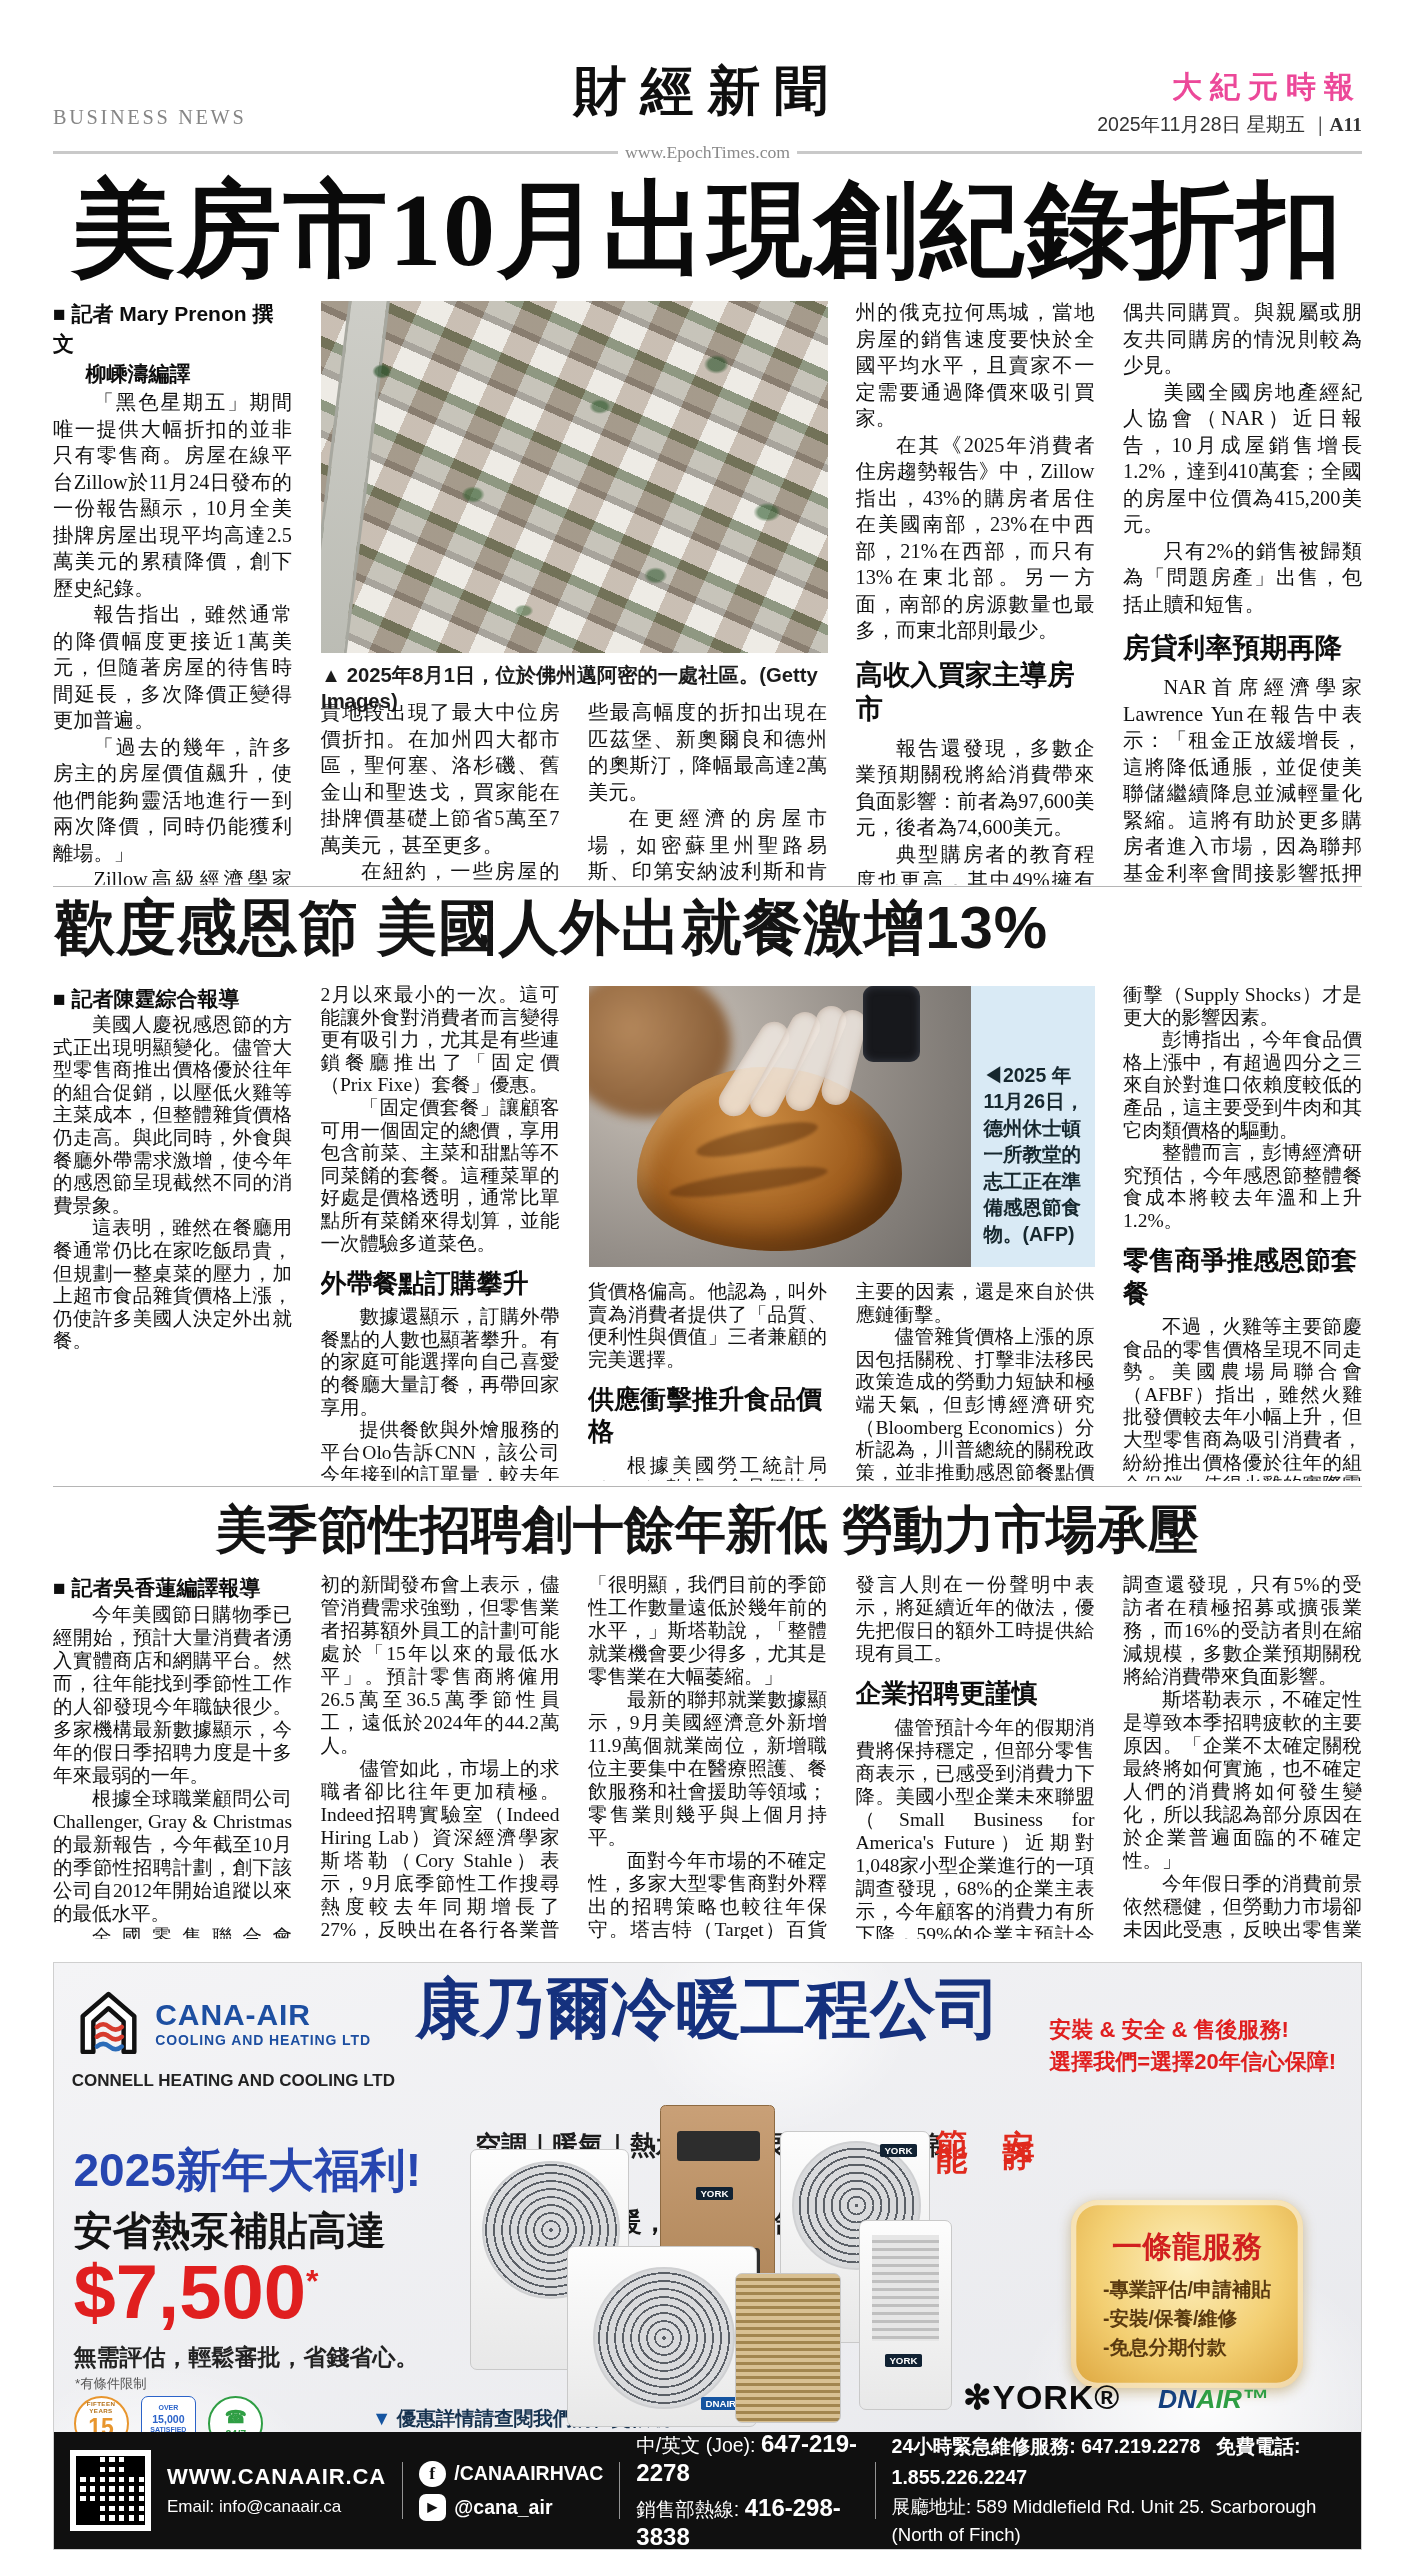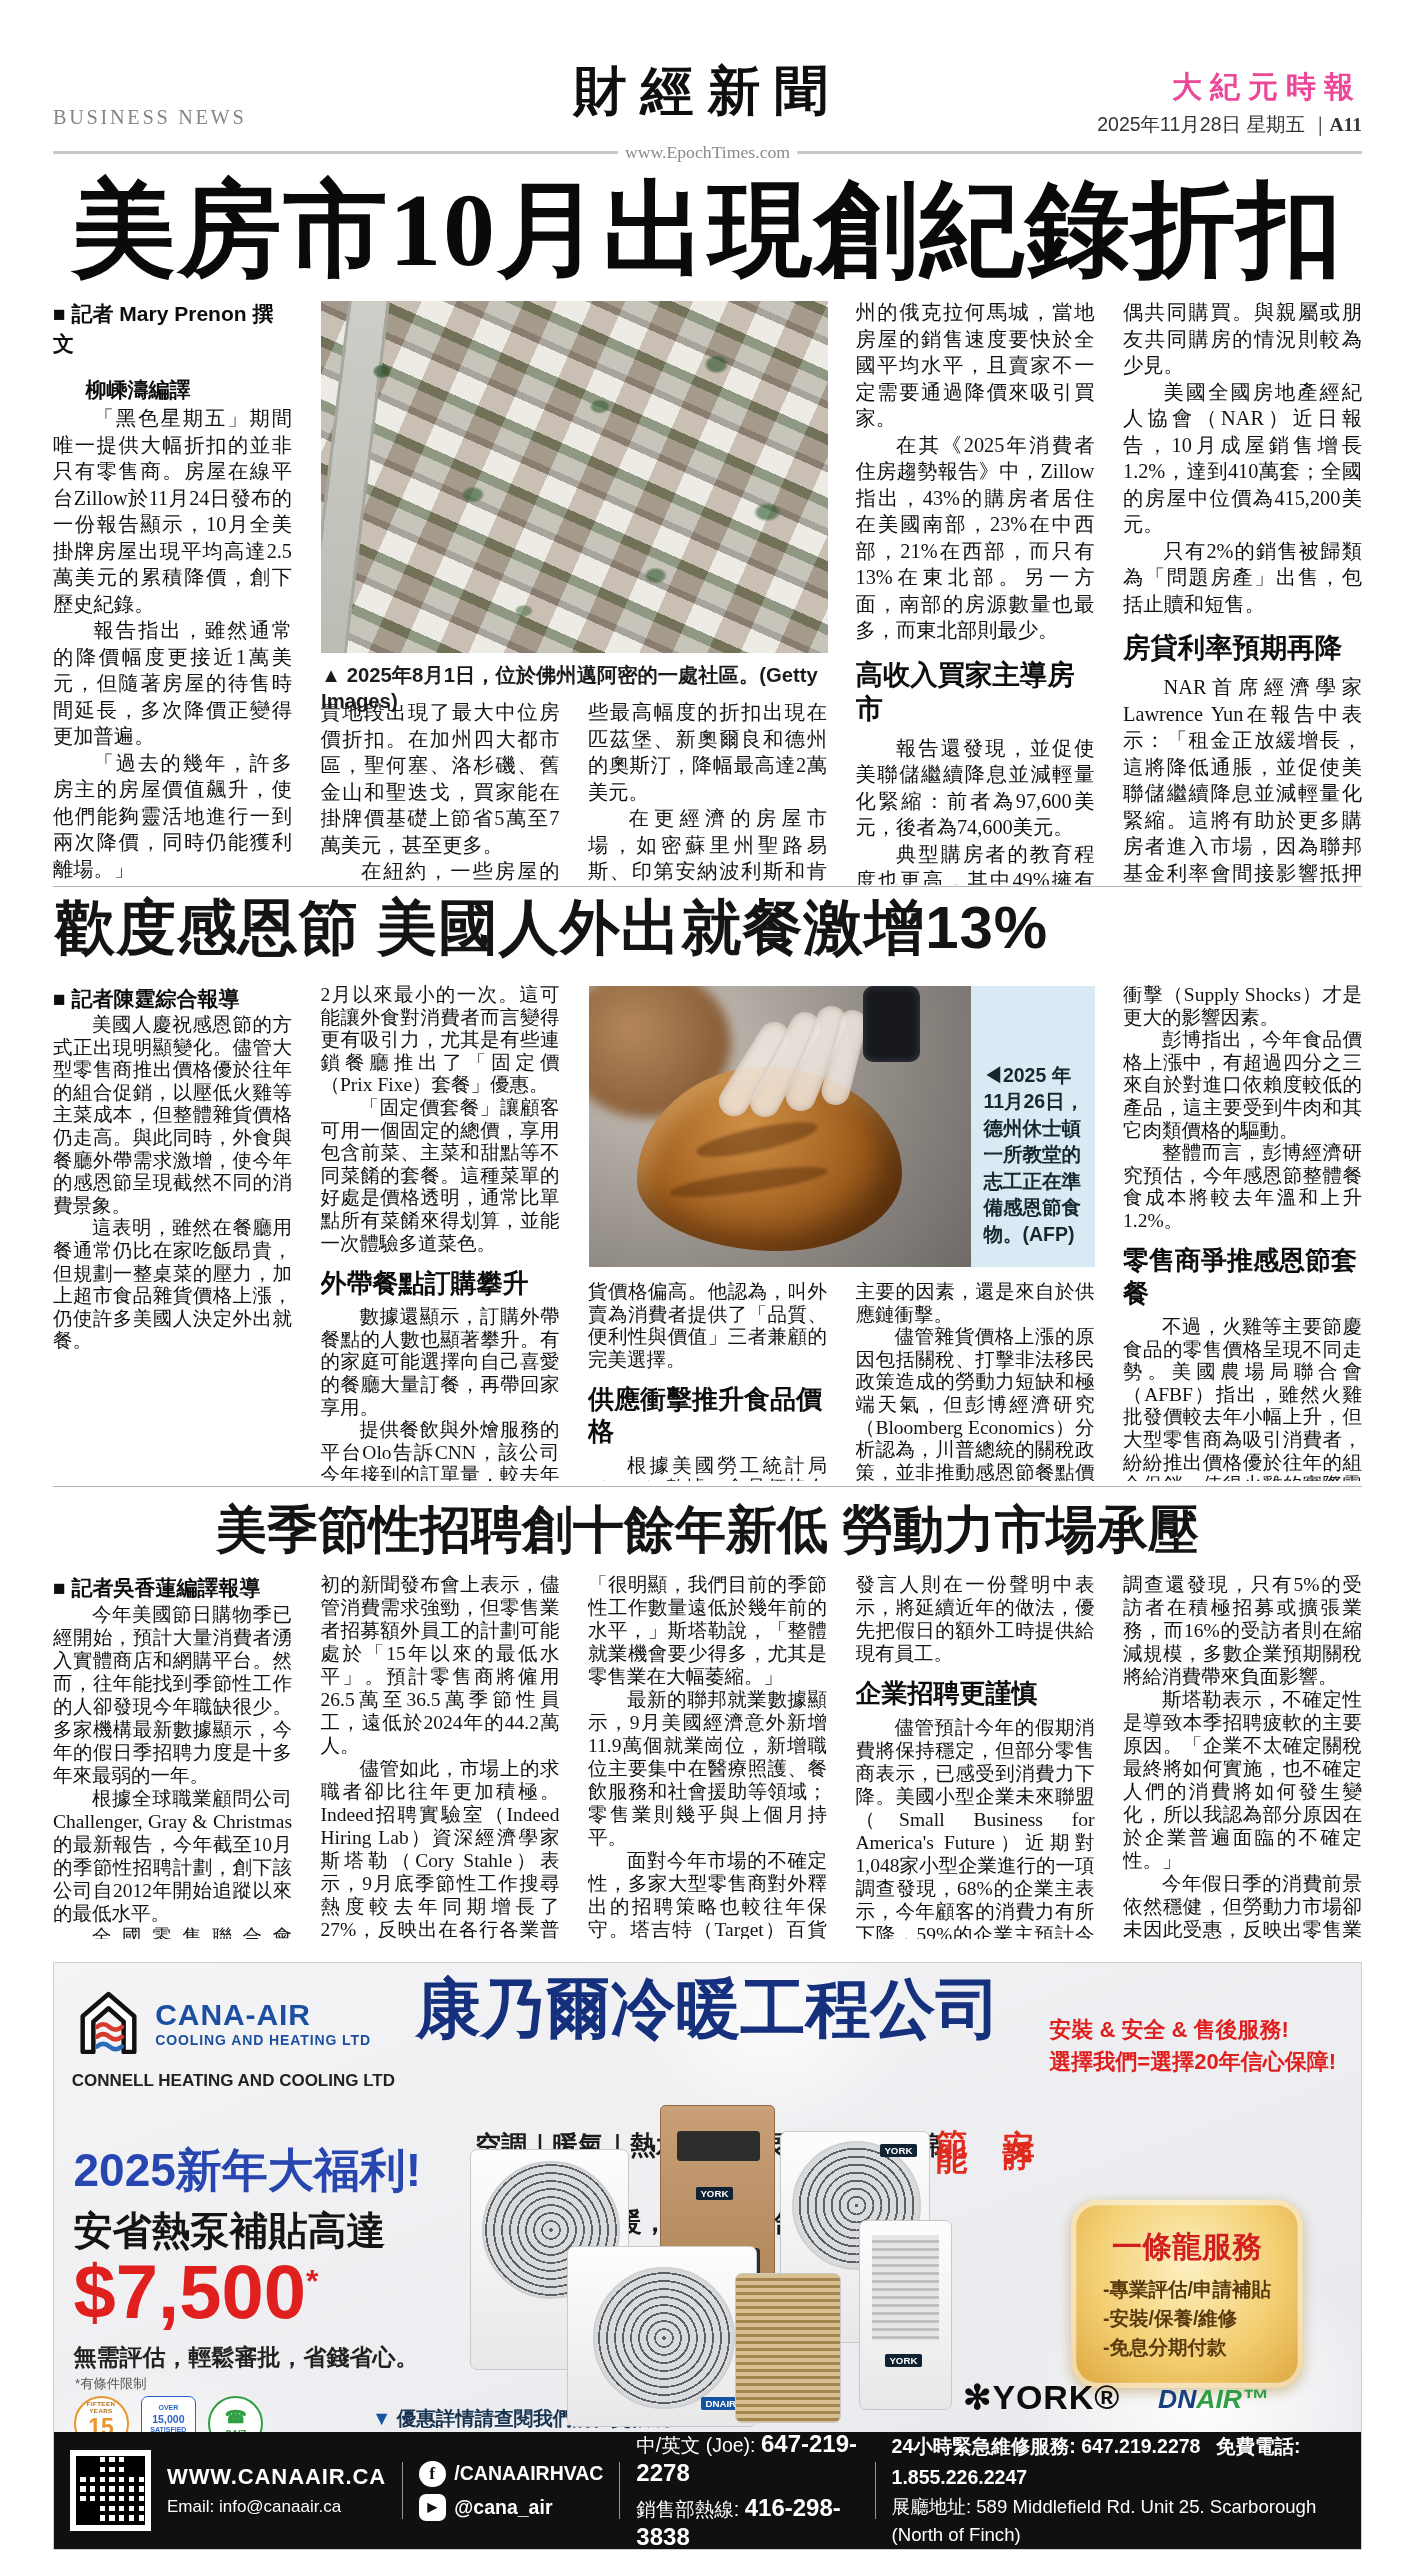--- a/index.html
+++ b/index.html
@@ -34,21 +34,21 @@
   #a3-body { top:1573px; height:366px; }
   #a3-body .col { height:366px; }
 
   .para { font:20.3px/26.5px "Liberation Serif", serif; text-align:justify; text-indent:2em; color:#121212; }
   .a2 .para, .a3 .para { font-size:19.5px; line-height:22.6px; }
   .a3 .para { line-height:23px; }
   .para.noind { text-indent:0; }
   .subhead { font:700 27.4px/1.25 "Liberation Sans", sans-serif; color:#0d0d0d; margin:14px 0 8.8px; }
   .a2 .subhead, .a3 .subhead { font-size:26px; margin:11.5px 0 7px; }
   .byline { font:700 21px/30px "Liberation Sans", sans-serif; color:#0d0d0d; }
-  .byline.by2 { padding-left:1.55em;margin-top:16px; }
+  .byline.by2 { padding-left:1.55em; }
 
   
   .photo1-wrap { left:268px; top:1.8px; width:507px; height:395px; }
   .photo-aerial { width:507px; height:352px; position:relative; overflow:hidden;
     background:
       repeating-linear-gradient(24deg, #e9e6de 0 23px, #8f8b80 23px 30px, #b7b4a7 30px 48px, #707b5f 48px 58px),
       #9aa58b; }
   .photo-aerial .trees { position:absolute; inset:0;
     background:
       radial-gradient(16px 12.4px at 12% 20%, rgba(38,80,40,.65) 40%, transparent 60%),
@@ -182,21 +182,21 @@
       <div style="height:400px"></div>
       <div>
         <div class="para noind">些最高幅度的折扣出現在匹茲堡、新奧爾良和德州的奧斯汀，降幅最高達2萬美元。</div>
         <div class="para">在更經濟的房屋市場，如密蘇里州聖路易斯、印第安納波利斯和肯塔基州路易斯維爾，則出現了最高1.5萬美元的小幅折扣。</div>
       </div>
     </div>
   <div class="col">
       <div class="para noind">州的俄克拉何馬城，當地房屋的銷售速度要快於全國平均水平，且賣家不一定需要通過降價來吸引買家。</div>
       <div class="para">在其《2025年消費者住房趨勢報告》中，Zillow指出，43%的購房者居住在美國南部，23%在中西部，21%在西部，而只有13%在東北部。另一方面，南部的房源數量也最多，而東北部則最少。</div>
       <div class="subhead">高收入買家主導房市</div>
-      <div class="para">報告還發現，並促使美聯儲繼續降息並減輕量化緊縮：前者為97,600美元，後者為74,600美元。</div>
+      <div class="para">報告還發現，多數企業預期關稅將給消費帶來負面影響：前者為97,600美元，後者為74,600美元。</div>
       <div class="para">典型購房者的教育程度也更高，其中49%擁有四年制學位，而全美成年人口中這一比例為35%。</div>
     </div>
   <div class="col">
       <div class="para noind">偶共同購買。與親屬或朋友共同購房的情況則較為少見。</div>
       <div class="para">美國全國房地產經紀人協會（NAR）近日報告，10月成屋銷售增長1.2%，達到410萬套；全國的房屋中位價為415,200美元。</div>
       <div class="para">只有2%的銷售被歸類為「問題房產」出售，包括止贖和短售。</div>
       <div class="subhead">房貸利率預期再降</div>
       <div class="para">NAR首席經濟學家Lawrence Yun在報告中表示：「租金正放緩增長，這將降低通脹，並促使美聯儲繼續降息並減輕量化緊縮。這將有助於更多購房者進入市場，因為聯邦基金利率會間接影響抵押貸款利率。」</div>
     </div>
 

